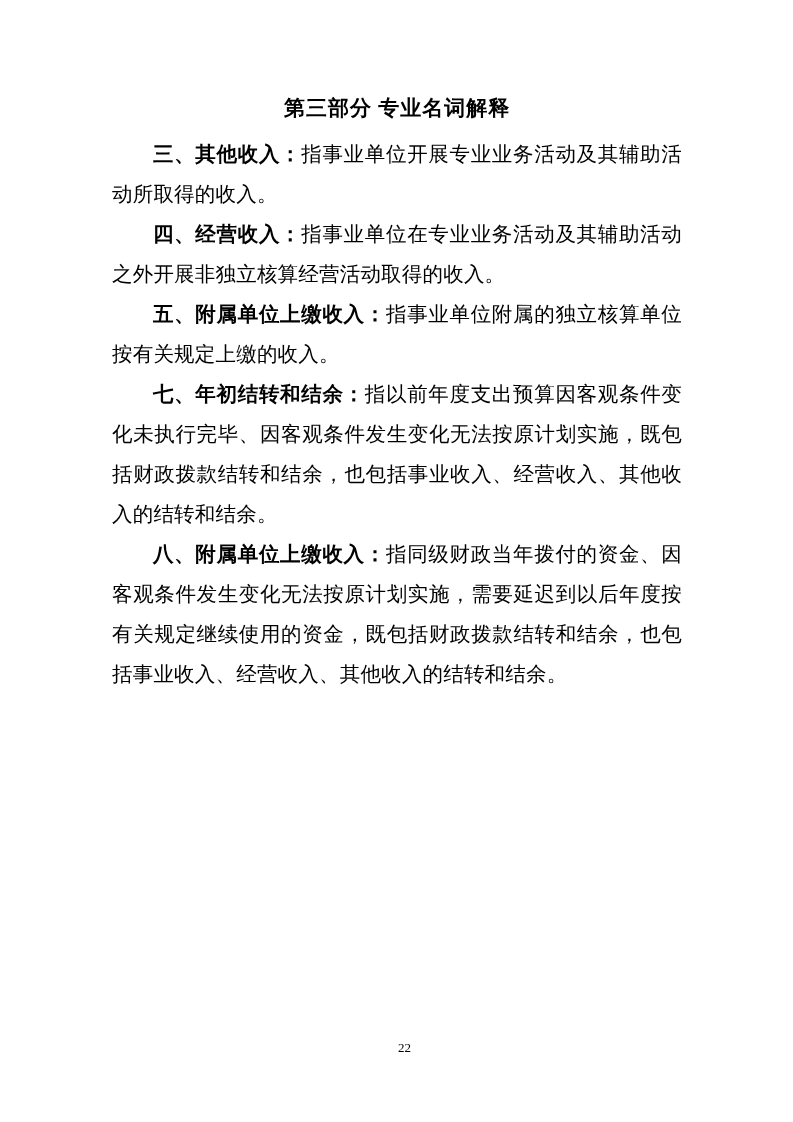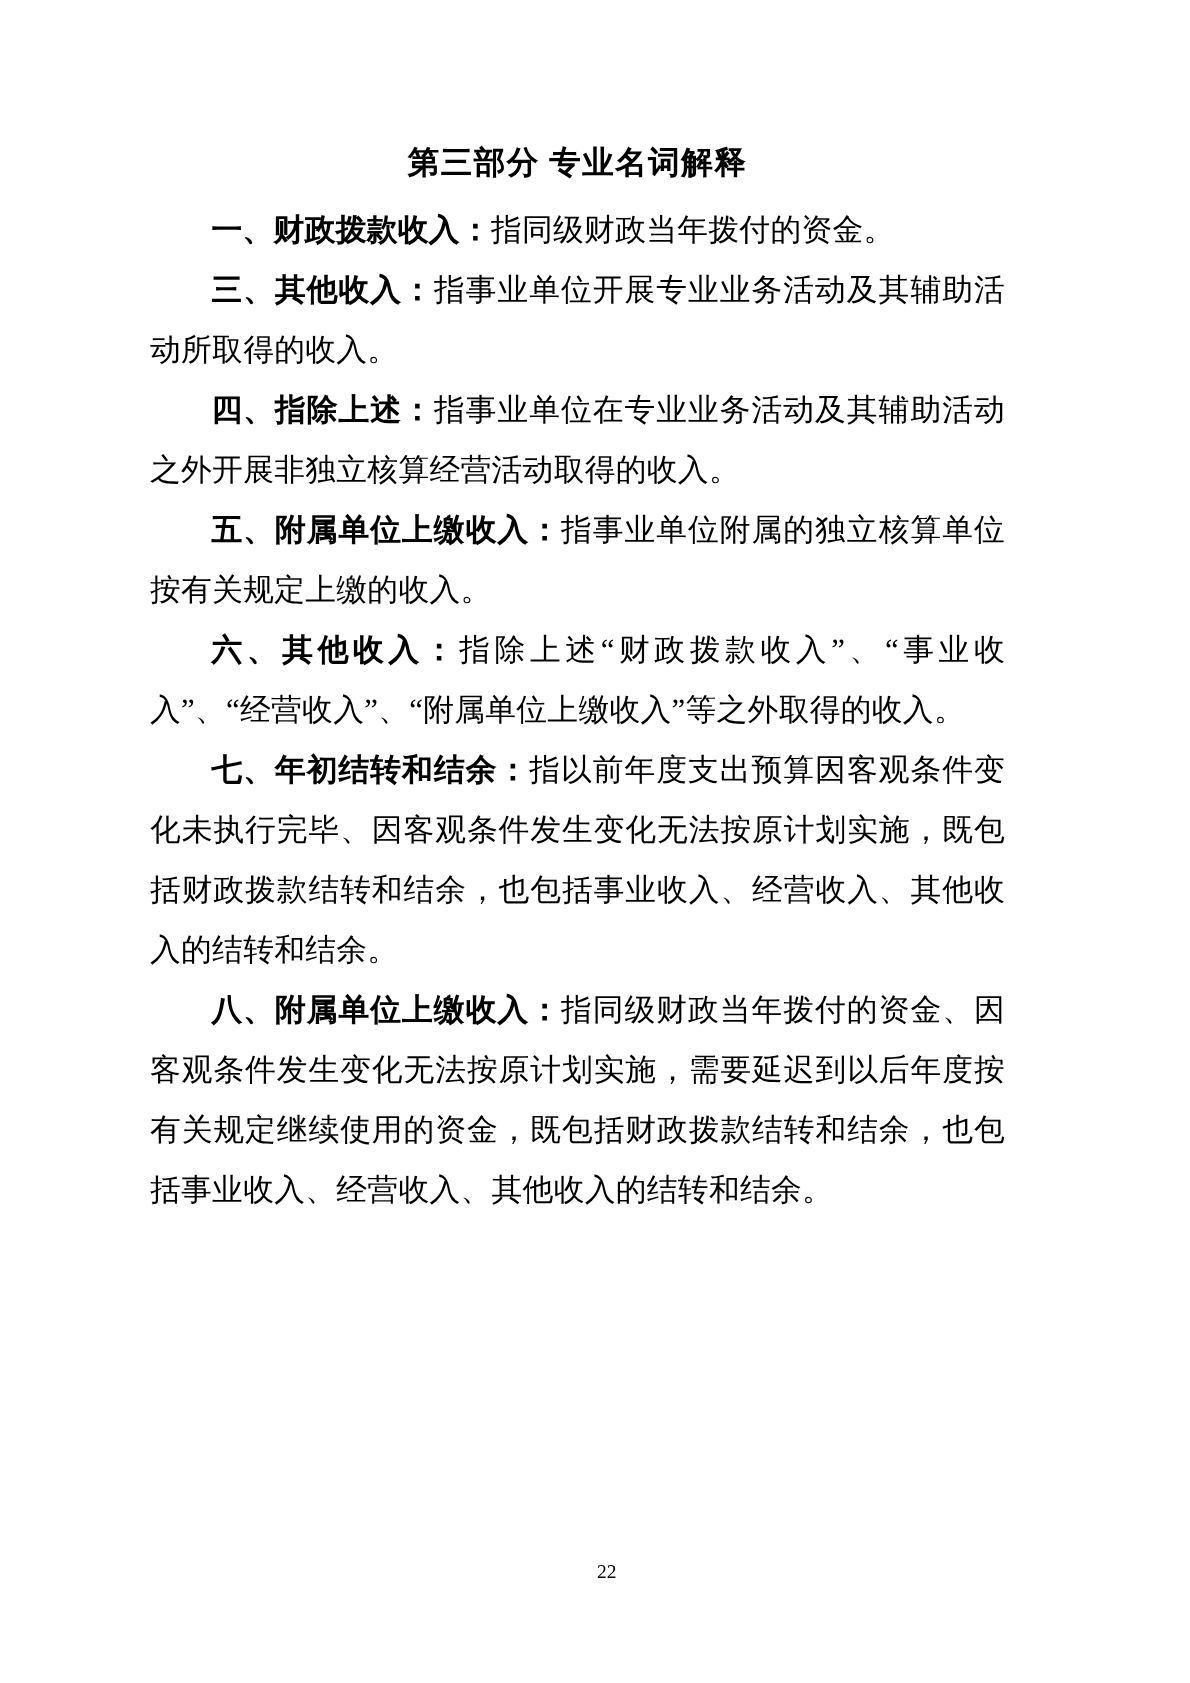--- a/index.html
+++ b/index.html
@@ -15,21 +15,21 @@
     position: relative;
     width: 793px;
     height: 1122px;
     margin: 0 auto;
     background: #ffffff;
     box-sizing: border-box;
     overflow: hidden;
   }
   .content {
     position: absolute;
-    left: 100px;
+    left: 112px;
     top: 88px;
     width: 570px;
   }
   .doc-title {
     text-align: center;
     font-size: 21px;
     font-weight: bold;
     letter-spacing: 1px;
     line-height: 40px;
     margin-bottom: 6px;
@@ -57,33 +57,27 @@
   }
 </style>
 </head>
 <body>
 
 <div class="page">
   <div class="content">
     <div class="doc-title">第三部分 专业名词解释</div>
 
     <p class="para">
-      <span class="term">一、财政拨款收入：</span><span>指同级财政当年拨付的资金。</span>
-    </p>
-    <p class="para">
       <span class="term">三、其他收入：</span><span>指事业单位开展专业业务活动及其辅助活动所取得的收入。</span>
     </p>
     <p class="para">
-      <span class="term">四、指除上述：</span><span>指事业单位在专业业务活动及其辅助活动之外开展非独立核算经营活动取得的收入。</span>
+      <span class="term">四、经营收入：</span><span>指事业单位在专业业务活动及其辅助活动之外开展非独立核算经营活动取得的收入。</span>
     </p>
     <p class="para">
       <span class="term">五、附属单位上缴收入：</span><span>指事业单位附属的独立核算单位按有关规定上缴的收入。</span>
-    </p>
-    <p class="para">
-      <span class="term">六、其他收入：</span><span>指除上述“财政拨款收入”、“事业收入”、“经营收入”、“附属单位上缴收入”等之外取得的收入。</span>
     </p>
     <p class="para">
       <span class="term">七、年初结转和结余：</span><span>指以前年度支出预算因客观条件变化未执行完毕、因客观条件发生变化无法按原计划实施，既包括财政拨款结转和结余，也包括事业收入、经营收入、其他收入的结转和结余。</span>
     </p>
     <p class="para">
       <span class="term">八、附属单位上缴收入：</span><span>指同级财政当年拨付的资金、因客观条件发生变化无法按原计划实施，需要延迟到以后年度按有关规定继续使用的资金，既包括财政拨款结转和结余，也包括事业收入、经营收入、其他收入的结转和结余。</span>
     </p>
   </div>
 
   <div class="page-number">22</div>

